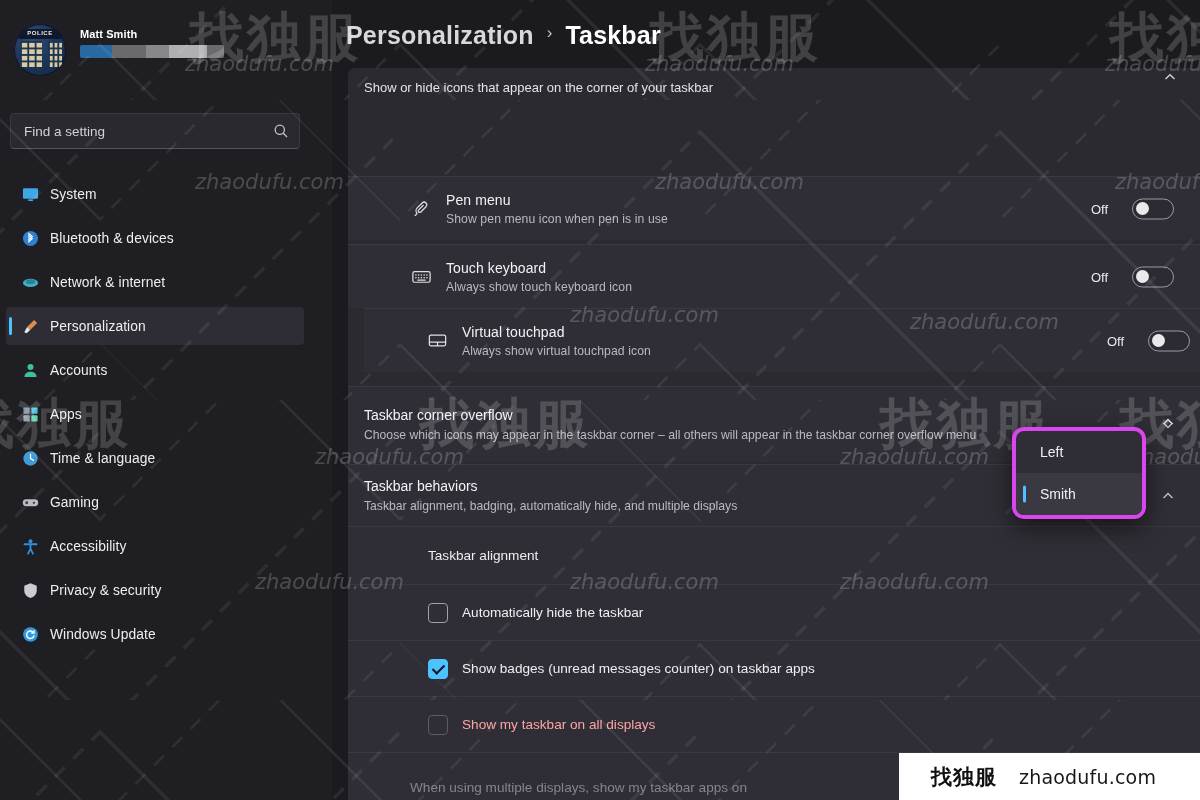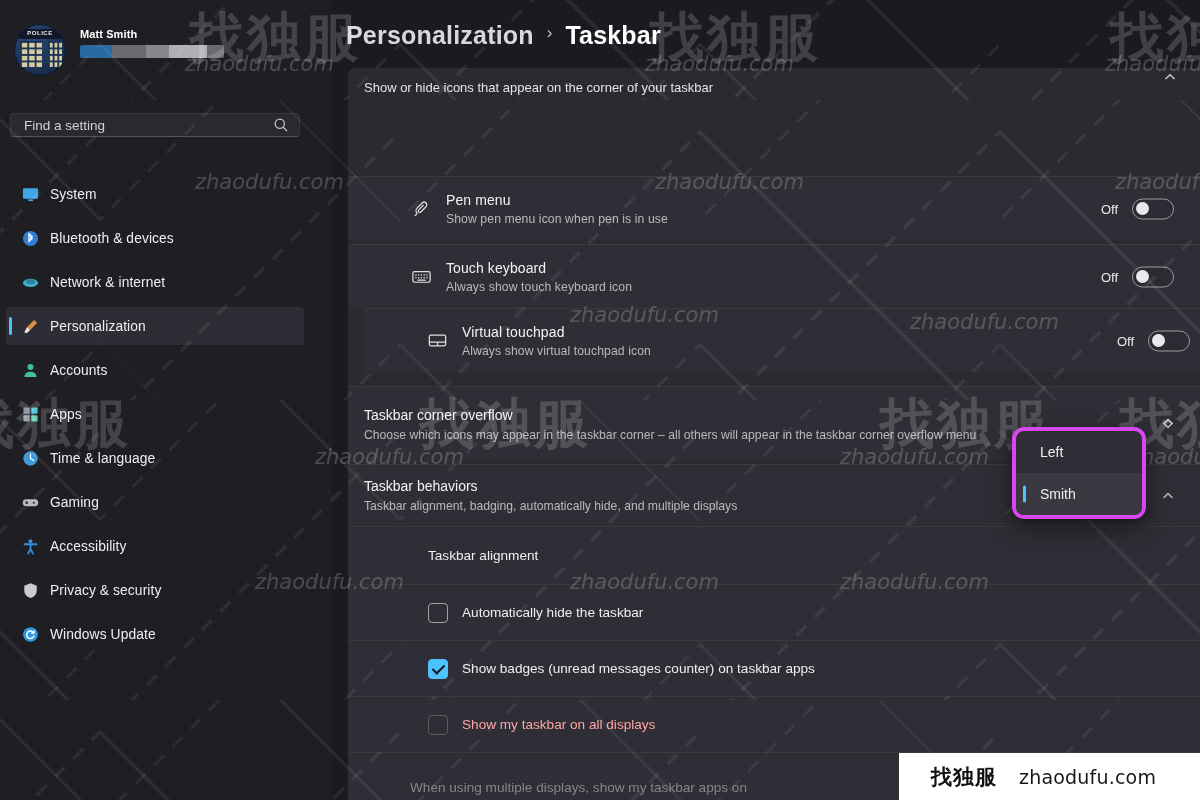--- a/index.html
+++ b/index.html
@@ -49,21 +49,21 @@
   }
   .profile-text { padding-top: 4px; }
   .profile-name { font-size: 11px; font-weight: bold; color: #ffffff; letter-spacing: .1px; }
   .profile-email {
     margin-top: 5px; width: 144px; height: 13px; border-radius: 2px;
     background: linear-gradient(90deg,#2a6ea8 0 22%, #6e6e73 22% 46%, #8d8d92 46% 62%, #b8b8bc 62% 88%, #6f6f74 88% 100%);
     filter: blur(0.4px); opacity: .95;
   }
 
   .search-box {
-    position: absolute; left: 10px; top: 113px; width: 290px; height: 24px;
+    position: absolute; left: 10px; top: 113px; width: 290px; height: 36px;
     background: #2a2930; border: 1px solid #3a3941; border-bottom-color: #55545d;
     border-radius: 4px; display: flex; align-items: center; padding: 0 10px 0 13px;
   }
   .search-box input {
     flex: 1; background: transparent; border: none; outline: none;
     color: #e6e6e8; font-size: 13.5px; font-family: "Liberation Sans", sans-serif;
   }
   .search-box input::placeholder { color: #d2d2d6; }
   .search-ic { width: 16px; height: 16px; flex: none; opacity: .85; }
 
@@ -115,21 +115,21 @@
   .row-ico {
     position: absolute; left: 60px; top: 50%; transform: translateY(-50%);
     width: 26px; height: 26px; display: flex; align-items: center; justify-content: center;
     opacity: .95;
   }
   .row-texts { position: absolute; left: 98px; top: 50%; transform: translateY(-50%); }
   .row-title { font-size: 14px; color: #f2f2f4; letter-spacing: .1px; }
   .row-sub { font-size: 12.2px; color: #b9b9bf; margin-top: 4px; letter-spacing: .1px; }
   .row-right {
     position: absolute; right: 26px; top: 50%; transform: translateY(-50%);
-    display: flex; align-items: center; gap: 14px;
+    display: flex; align-items: center; gap: 24px;
   }
   .toggle-label { font-size: 13px; color: #e9e9ec; }
   .toggle {
     width: 42px; height: 21px; border-radius: 11px;
     background: #2c2b33; border: 1px solid #9a9aa1; position: relative;
   }
   .toggle .knob {
     position: absolute; left: 3px; top: 50%; transform: translateY(-50%);
     width: 13px; height: 13px; border-radius: 50%; background: #e9e9ec;
   }

